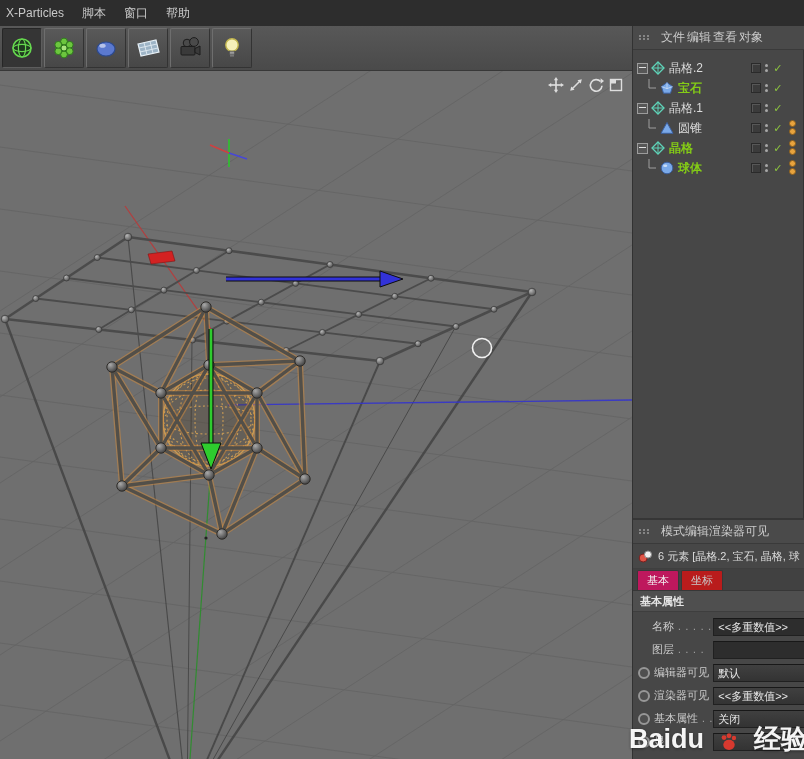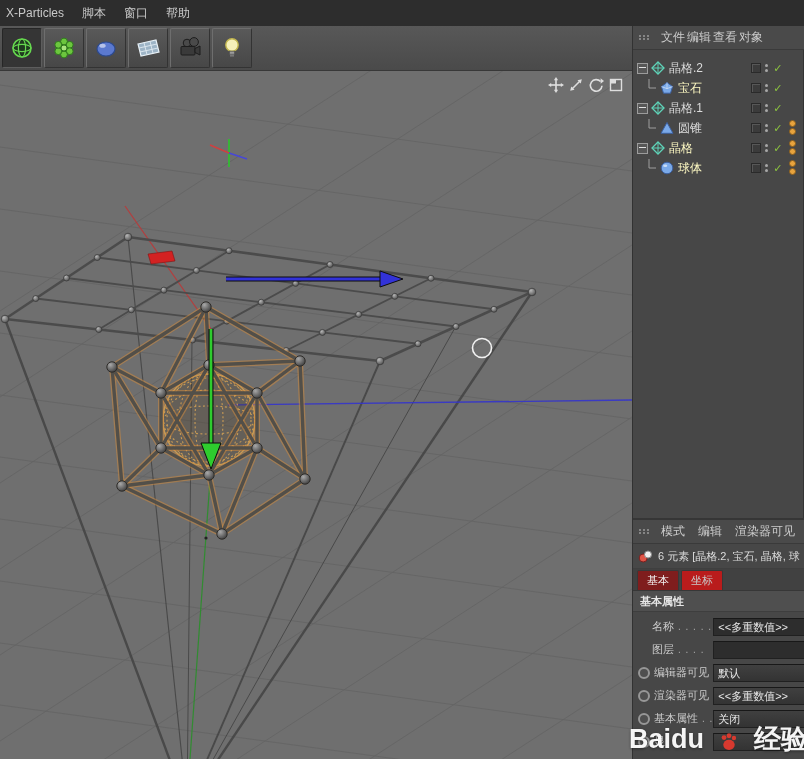--- a/index.html
+++ b/index.html
@@ -31,42 +31,42 @@
   .grip i{width:2px;height:2px;background:#9a9a9a;border-radius:50%;}
   
   .om{height:492px;flex:none;display:flex;flex-direction:column;border-bottom:2px solid #363636;}
   .tree{flex:1;background:#474747;padding-top:8px;position:relative;overflow:hidden;}
   .tree::after{content:"";position:absolute;top:0;right:0;bottom:0;width:7px;background:#3f3f3f;
     border-left:1px solid #333;}
   .trow{height:20px;display:flex;align-items:center;font-size:12px;color:#dcdcdc;
     padding-left:4px;padding-right:14px;}
   .trow.child{padding-left:12px;}
   .trow .name{margin-left:4px;white-space:nowrap;cursor:default;}
-  .trow.selected .name{color:#fef9c3;}
+  .trow.selected .name{color:#84cc16;font-weight:bold;}
   .expand{width:9px;height:9px;border:1px solid #9c9c9c;background:#575757;position:relative;flex:none;}
   .expand::after{content:"";position:absolute;left:1px;right:1px;top:3px;height:1px;background:#e0e0e0;}
   .elbow{flex:none;display:flex;}
   .obj-icon{width:14px;height:14px;margin-left:3px;flex:none;display:flex;}
   .chip{width:8px;height:8px;background:#3b3b3b;border:1px solid #2a2a2a;margin-left:auto;
     box-shadow:inset 1px 1px 0 #575757;flex:none;}
   .visdots{display:flex;flex-direction:column;align-items:center;margin-left:4px;flex:none;}
   .visdots i{display:block;width:3px;height:3px;border-radius:50%;background:#a8a8a8;margin:1px 0;}
   .check{color:#8dc63f;font-size:11px;font-weight:bold;width:11px;margin-left:4px;flex:none;text-align:center;}
   .odots{width:10px;display:flex;flex-direction:column;align-items:center;margin-left:4px;flex:none;}
   .odots i{display:block;width:5px;height:5px;border-radius:50%;background:#e8a33d;
     border:1px solid #8a5f1f;margin:0 0 1px 0;}
   
   .am{flex:1;display:flex;flex-direction:column;min-height:0;overflow:hidden;}
   .sel-row{height:24px;display:flex;align-items:center;gap:5px;padding:0 5px;font-size:11px;
     color:#dddddd;border-bottom:1px solid #3f3f3f;white-space:nowrap;overflow:hidden;flex:none;}
   .tabs{height:21px;background:#414141;display:flex;align-items:flex-end;padding-left:4px;gap:2px;
     border-bottom:1px solid #373737;flex:none;}
   .tab{font-size:11px;color:#c8c8c8;background:#b91c1c;padding:2px 9px 2px 9px;
     border:1px solid #383838;border-bottom:none;border-radius:2px 2px 0 0;cursor:pointer;}
-  .tab.active{background:#7f1d1d;color:#f2f2f2;}
+  .tab.active{background:#be185d;color:#f2f2f2;}
   .section-header{height:20px;line-height:20px;font-size:11px;font-weight:bold;color:#e6e6e6;
     background:#4f4f4f;border-bottom:1px solid #3e3e3e;padding-left:7px;flex:none;}
   .fields{flex:1;padding-top:3px;overflow:hidden;}
   .frow{height:23px;display:flex;align-items:center;font-size:11px;color:#cccccc;padding-left:5px;}
   .radio{width:8px;height:8px;border-radius:50%;border:2px solid #979797;background:#4f4f4f;
     margin-right:4px;flex:none;cursor:pointer;}
   .rspace{width:14px;flex:none;}
   .flabel{white-space:nowrap;font-family:Liberation Serif, serif;}
   .fleader{color:#a8a8a8;margin-left:4px;font-size:10px;letter-spacing:1px;white-space:nowrap;}
   .fwidget{margin-left:auto;margin-right:-2px;width:94px;height:16px;flex:none;
@@ -509,21 +509,21 @@
       <div class="am">
         <div class="panel-menu">
           <span class="grip">
               <i></i>
               <i></i>
               <i></i>
               <i></i>
               <i></i>
               <i></i>
             </span>
-          <span style="display:flex;gap:13px;" id="am-menu">
+          <span style="display:flex;" id="am-menu">
               <span class="menu-item">模式</span>
               <span class="menu-item">编辑</span>
               <span class="menu-item">渲染器可见</span>
             </span>
         </div>
         <div class="sel-row">
           <span style="display:flex;">
             <svg width="15" height="15" viewBox="0 0 15 15">
               <circle cx="5.2" cy="9" r="4" fill="#e05547" stroke="#7a1f1f" stroke-width="1"></circle>
               <circle cx="10" cy="5.5" r="3.5" fill="#f0f0f0" stroke="#8a8a8a" stroke-width="1"></circle>

